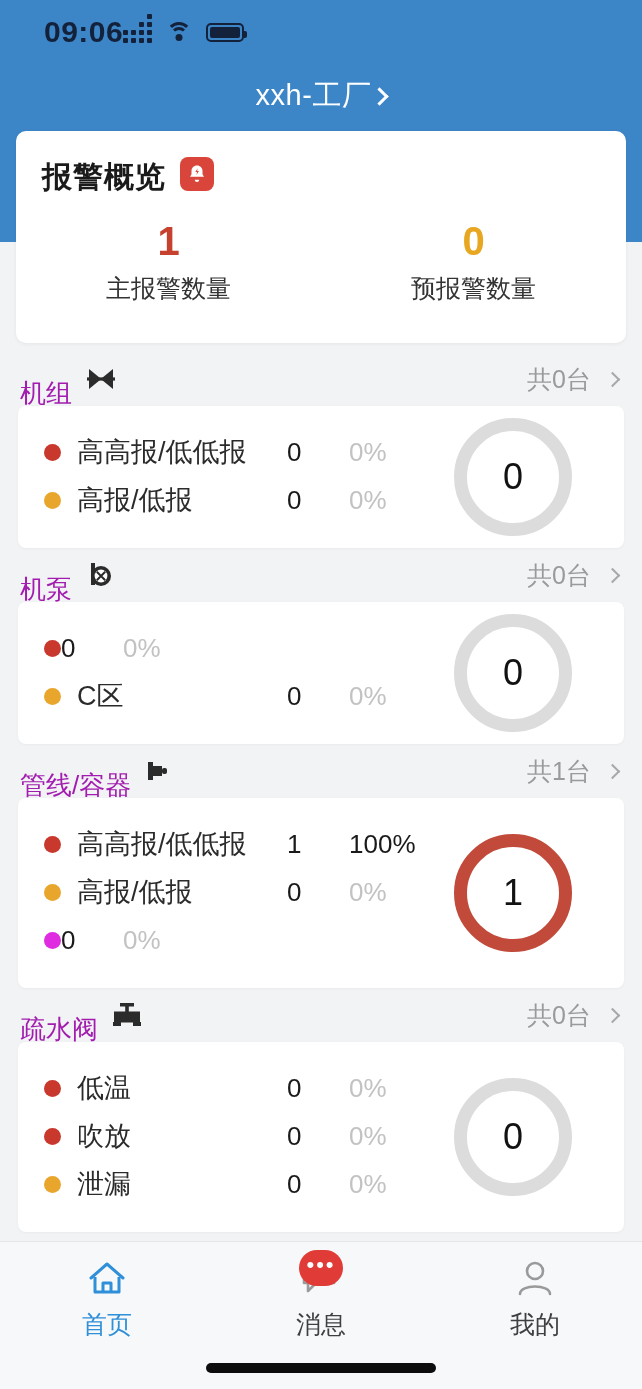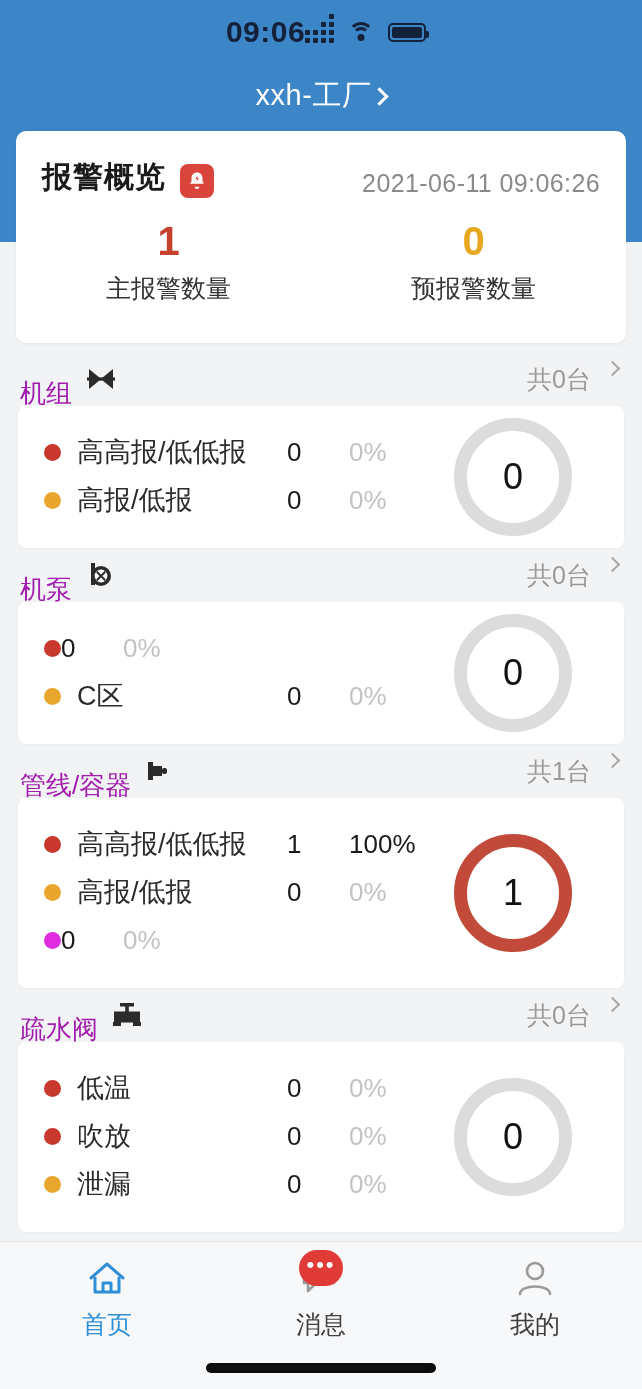--- a/index.html
+++ b/index.html
@@ -19,21 +19,21 @@
   
   .header-blue {
     position: absolute; top: 0; left: 0;
     width: 642px; height: 242px;
     background: #3c86c8;
   }
   .statusbar {
     position: absolute; top: 0; left: 0;
     width: 642px; height: 64px;
     display: flex; align-items: center;
-    justify-content: center;
+    justify-content: flex-start;
     padding: 0 34px 0 44px;
   }
   .status-time {
     font-size: 30px; font-weight: 700;
     color: #14213a;
     letter-spacing: 0.5px;
   }
   .status-icons { display: flex; align-items: center; gap: 14px; }
   .signal-wrap { display: flex; align-items: flex-end; gap: 3px; height: 22px; }
   .sg-col { display: flex; flex-direction: column; justify-content: flex-end; gap: 3px; }
@@ -74,21 +74,21 @@
   }
 
   
   .overview-card {
     position: absolute; top: 131px; left: 16px;
     width: 610px; height: 212px;
     background: #ffffff; border-radius: 10px;
     box-shadow: 0 1px 4px rgba(0,0,0,0.06);
   }
   .ov-head {
-    display: flex; align-items: flex-end;
+    display: flex; align-items: flex-start;
     padding: 26px 26px 0 26px;
   }
   .ov-title { font-size: 30px; font-weight: 700; color: #1a1a1a; letter-spacing: 1px; }
   .bell-badge {
     width: 34px; height: 34px; margin-left: 14px;
     background: #d9443b; border-radius: 8px;
     display: flex; align-items: center; justify-content: center;
   }
   .ov-time {
     margin-left: auto; font-size: 25px; color: #8a8a8a;
@@ -102,21 +102,21 @@
   .ov-label { font-size: 25px; color: #333333; margin-top: 10px; }
 
   
   .sections { position: absolute; top: 352px; left: 0; width: 642px; }
   .sec-head {
     display: flex; align-items: center;
     height: 54px; padding: 0 24px 0 20px;
   }
   .sec-name { font-size: 26px; color: #a21caf; font-weight: 400; margin-top: 29px; }
   .sec-icon { margin-left: 14px; width: 32px; height: 30px; display: flex; align-items: center; }
-  .sec-right { margin-left: auto; display: flex; align-items: flex-start; gap: 16px; }
+  .sec-right { margin-left: auto; display: flex; align-items: center; gap: 16px; }
   .sec-count { font-size: 25px; color: #9a9a9a; }
   .chev-g {
     width: 11px; height: 11px;
     border-top: 2.6px solid #a8a8a8; border-right: 2.6px solid #a8a8a8;
     transform: rotate(45deg);
   }
   .sec-card {
     margin: 0 18px; background: #ffffff; border-radius: 8px;
     position: relative; padding: 22px 0 24px 0;
     box-shadow: 0 1px 3px rgba(0,0,0,0.04);
@@ -219,21 +219,20 @@
   <div class="overview-card">
     <div class="ov-head">
       <span class="ov-title">报警概览</span>
       <span class="bell-badge">
         <svg width="22" height="22" viewBox="0 0 24 24" aria-hidden="true">
           <path d="M12 2.6c-3.5 0-6 2.6-6 6v3.8l-1.6 2.6h15.2L18 12.4V8.6c0-3.4-2.5-6-6-6z" fill="#ffffff"></path>
           <path d="M9.6 18.2c0 1.4 1.1 2.5 2.4 2.5s2.4-1.1 2.4-2.5z" fill="#ffffff"></path>
           <path d="M12.8 5.6l-2.6 4.3h1.9l-0.7 3.1 2.7-4.4h-2z" fill="#d9443b"></path>
         </svg>
       </span>
-      <span class="ov-time">2021-06-11 09:06:26</span>
     </div>
     <div class="ov-stats">
       <div class="ov-stat">
         <div class="ov-num red">1</div>
         <div class="ov-label">主报警数量</div>
       </div>
       <div class="ov-stat">
         <div class="ov-num orange">0</div>
         <div class="ov-label">预报警数量</div>
       </div>

